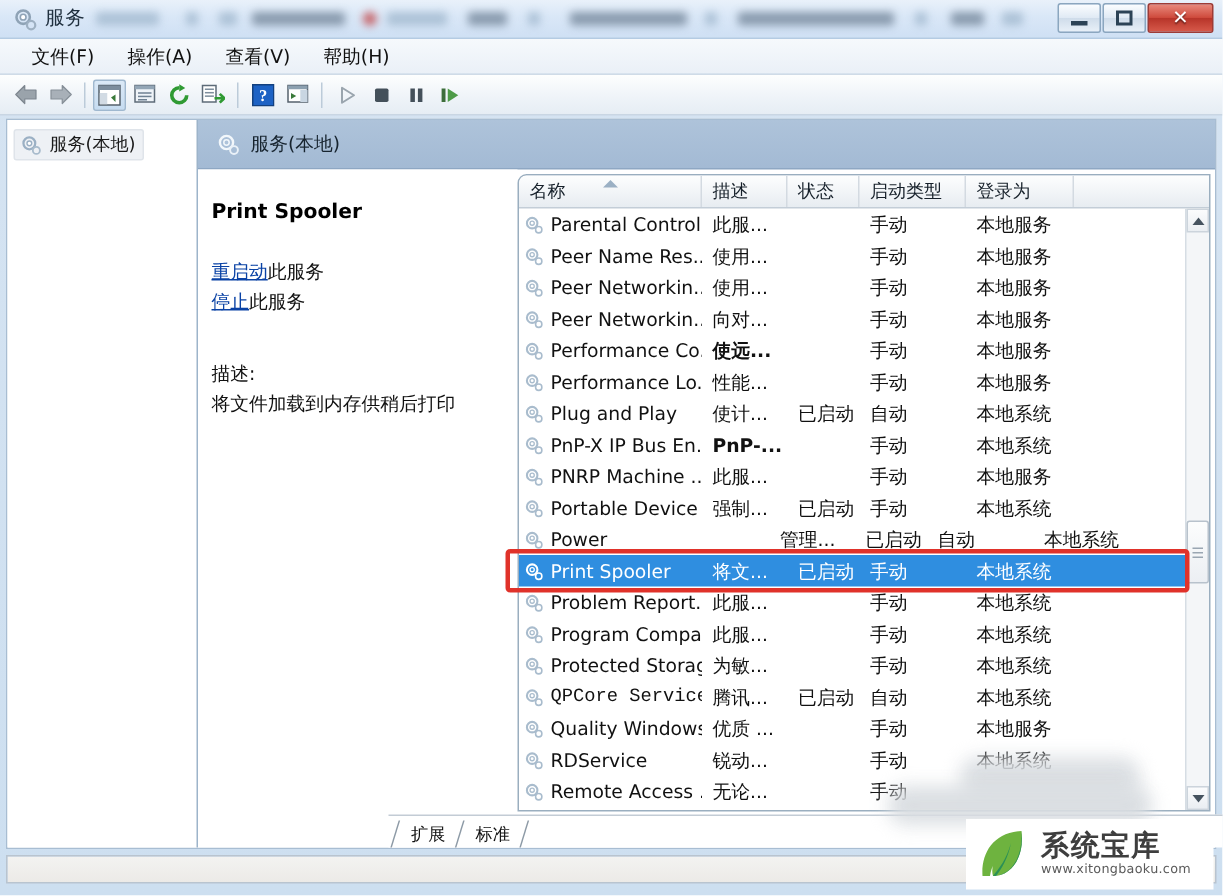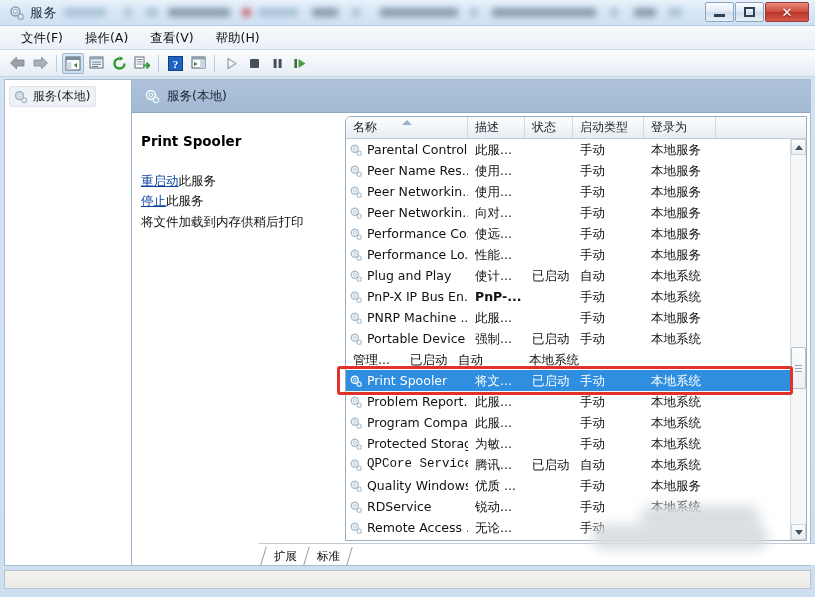--- a/index.html
+++ b/index.html
@@ -405,20 +405,21 @@
       <div class="details">
         <div class="det-title">Print Spooler</div>
 
         <div class="det-link">
           <span class="a">重启动</span><span>此服务</span>
         </div>
         <div class="det-link">
           <span class="a">停止</span><span>此服务</span>
         </div>
 
+        <div class="det-desc-label">描述:</div>
         <div class="det-desc">将文件加载到内存供稍后打印</div>
       </div>
 
       <div class="listview">
         <div class="lv-head" id="lv-head">
             <div class="hc" style="width: 122px; flex: 0 0 122px;">
               <span>名称</span>
               <div class="sortarrow"></div>
             </div>
             <div class="hc" style="width: 57px; flex: 0 0 57px;">
@@ -510,21 +511,21 @@
               <div class="c name" style="width: 122px; flex: 0 0 122px;">
                 <span style="display: inline-flex;">
                   <svg width="14" height="14" viewBox="0 0 16 16">
                     <circle cx="6.6" cy="6.6" r="4" fill="none" stroke="#a9bccd" stroke-width="1.6"></circle>
                     <circle cx="6.6" cy="6.6" r="1.6" fill="none" stroke="#a9bccd" stroke-width="1"></circle>
                     <circle cx="11.6" cy="11.6" r="2.4" fill="none" stroke="#a9bccd" stroke-width="1.2"></circle>
                   </svg>
                 </span>
                 <span>Performance Co...</span>
               </div>
-              <div class="c" style="width: 57px; flex: 0 0 57px;">使远...</div>
+              <div class="c" style="width: 57px; flex: 0 0 57px; font-weight: bold;">使远...</div>
               <div class="c" style="width: 48px; flex: 0 0 48px;"></div>
               <div class="c" style="width: 71px; flex: 0 0 71px;">手动</div>
               <div class="c" style="width: 72px; flex: 0 0 72px;">本地服务</div>
               <div class="c" style="width: 100px; flex: 0 0 100px;"></div>
             </div>
             <div class="lv-row">
               <div class="c name" style="width: 122px; flex: 0 0 122px;">
                 <span style="display: inline-flex;">
                   <svg width="14" height="14" viewBox="0 0 16 16">
                     <circle cx="6.6" cy="6.6" r="4" fill="none" stroke="#a9bccd" stroke-width="1.6"></circle>
@@ -602,21 +603,31 @@
                 </span>
                 <span>Portable Device ...</span>
               </div>
               <div class="c" style="width: 57px; flex: 0 0 57px;">强制...</div>
               <div class="c" style="width: 48px; flex: 0 0 48px;">已启动</div>
               <div class="c" style="width: 71px; flex: 0 0 71px;">手动</div>
               <div class="c" style="width: 72px; flex: 0 0 72px;">本地系统</div>
               <div class="c" style="width: 100px; flex: 0 0 100px;"></div>
             </div>
             <div class="lv-row">
-              <div class="c" style="width: 57px; flex: 0 0 57px;">管理...</div>
+              <div class="c name" style="width: 122px; flex: 0 0 122px;">
+                <span style="display: inline-flex;">
+                  <svg width="14" height="14" viewBox="0 0 16 16">
+                    <circle cx="6.6" cy="6.6" r="4" fill="none" stroke="#a9bccd" stroke-width="1.6"></circle>
+                    <circle cx="6.6" cy="6.6" r="1.6" fill="none" stroke="#a9bccd" stroke-width="1"></circle>
+                    <circle cx="11.6" cy="11.6" r="2.4" fill="none" stroke="#a9bccd" stroke-width="1.2"></circle>
+                  </svg>
+                </span>
+                <span>Power</span>
+              </div>
+              <div class="c" style="width: 57px; flex: 0 0 57px; margin-left: 45px;">管理...</div>
               <div class="c" style="width: 48px; flex: 0 0 48px;">已启动</div>
               <div class="c" style="width: 71px; flex: 0 0 71px;">自动</div>
               <div class="c" style="width: 72px; flex: 0 0 72px;">本地系统</div>
               <div class="c" style="width: 100px; flex: 0 0 100px;"></div>
             </div>
             <div class="lv-row sel" id="selected-row">
               <div class="c name" style="width: 122px; flex: 0 0 122px;">
                 <span style="display: inline-flex;">
                   <svg width="14" height="14" viewBox="0 0 16 16">
                     <circle cx="6.6" cy="6.6" r="4" fill="none" stroke="#ffffff" stroke-width="1.6"></circle>
@@ -782,14 +793,26 @@
     </div>
   </div>
 
   <div class="statusbar"></div>
 
   <div class="blurblob" style="left:640px; top:505px; width:120px; height:28px;"></div>
   <div class="blurblob" style="left:592px; top:524px; width:176px; height:26px;"></div>
 
   <div class="annot" id="annot-box" style="left: 337px; top: 366px; width: 456px; height: 29px;"></div>
 
+  <div class="watermark">
+    <div class="wm-leaf">
+      <svg width="38" height="38" viewBox="0 0 38 38">
+        <path d="M5 33 C4 18 12 4 31 3 C33 18 26 33 12 33 C10 27 14 17 24 11 C15 19 11 26 10 33 Z" fill="#6eb33f"></path>
+        <path d="M31 3 C33 18 26 33 12 33 C16 28 21 22 24 11 C22 21 18 28 14 33 C26 31 32 18 31 3 Z" fill="#1f8a5a" opacity="0.85"></path>
+      </svg>
+    </div>
+    <div class="wm-txt">
+      <div class="wm-main">系统宝库</div>
+      <div class="wm-url">www.xitongbaoku.com</div>
+    </div>
+  </div>
 
 </div>
 
 </body></html>

